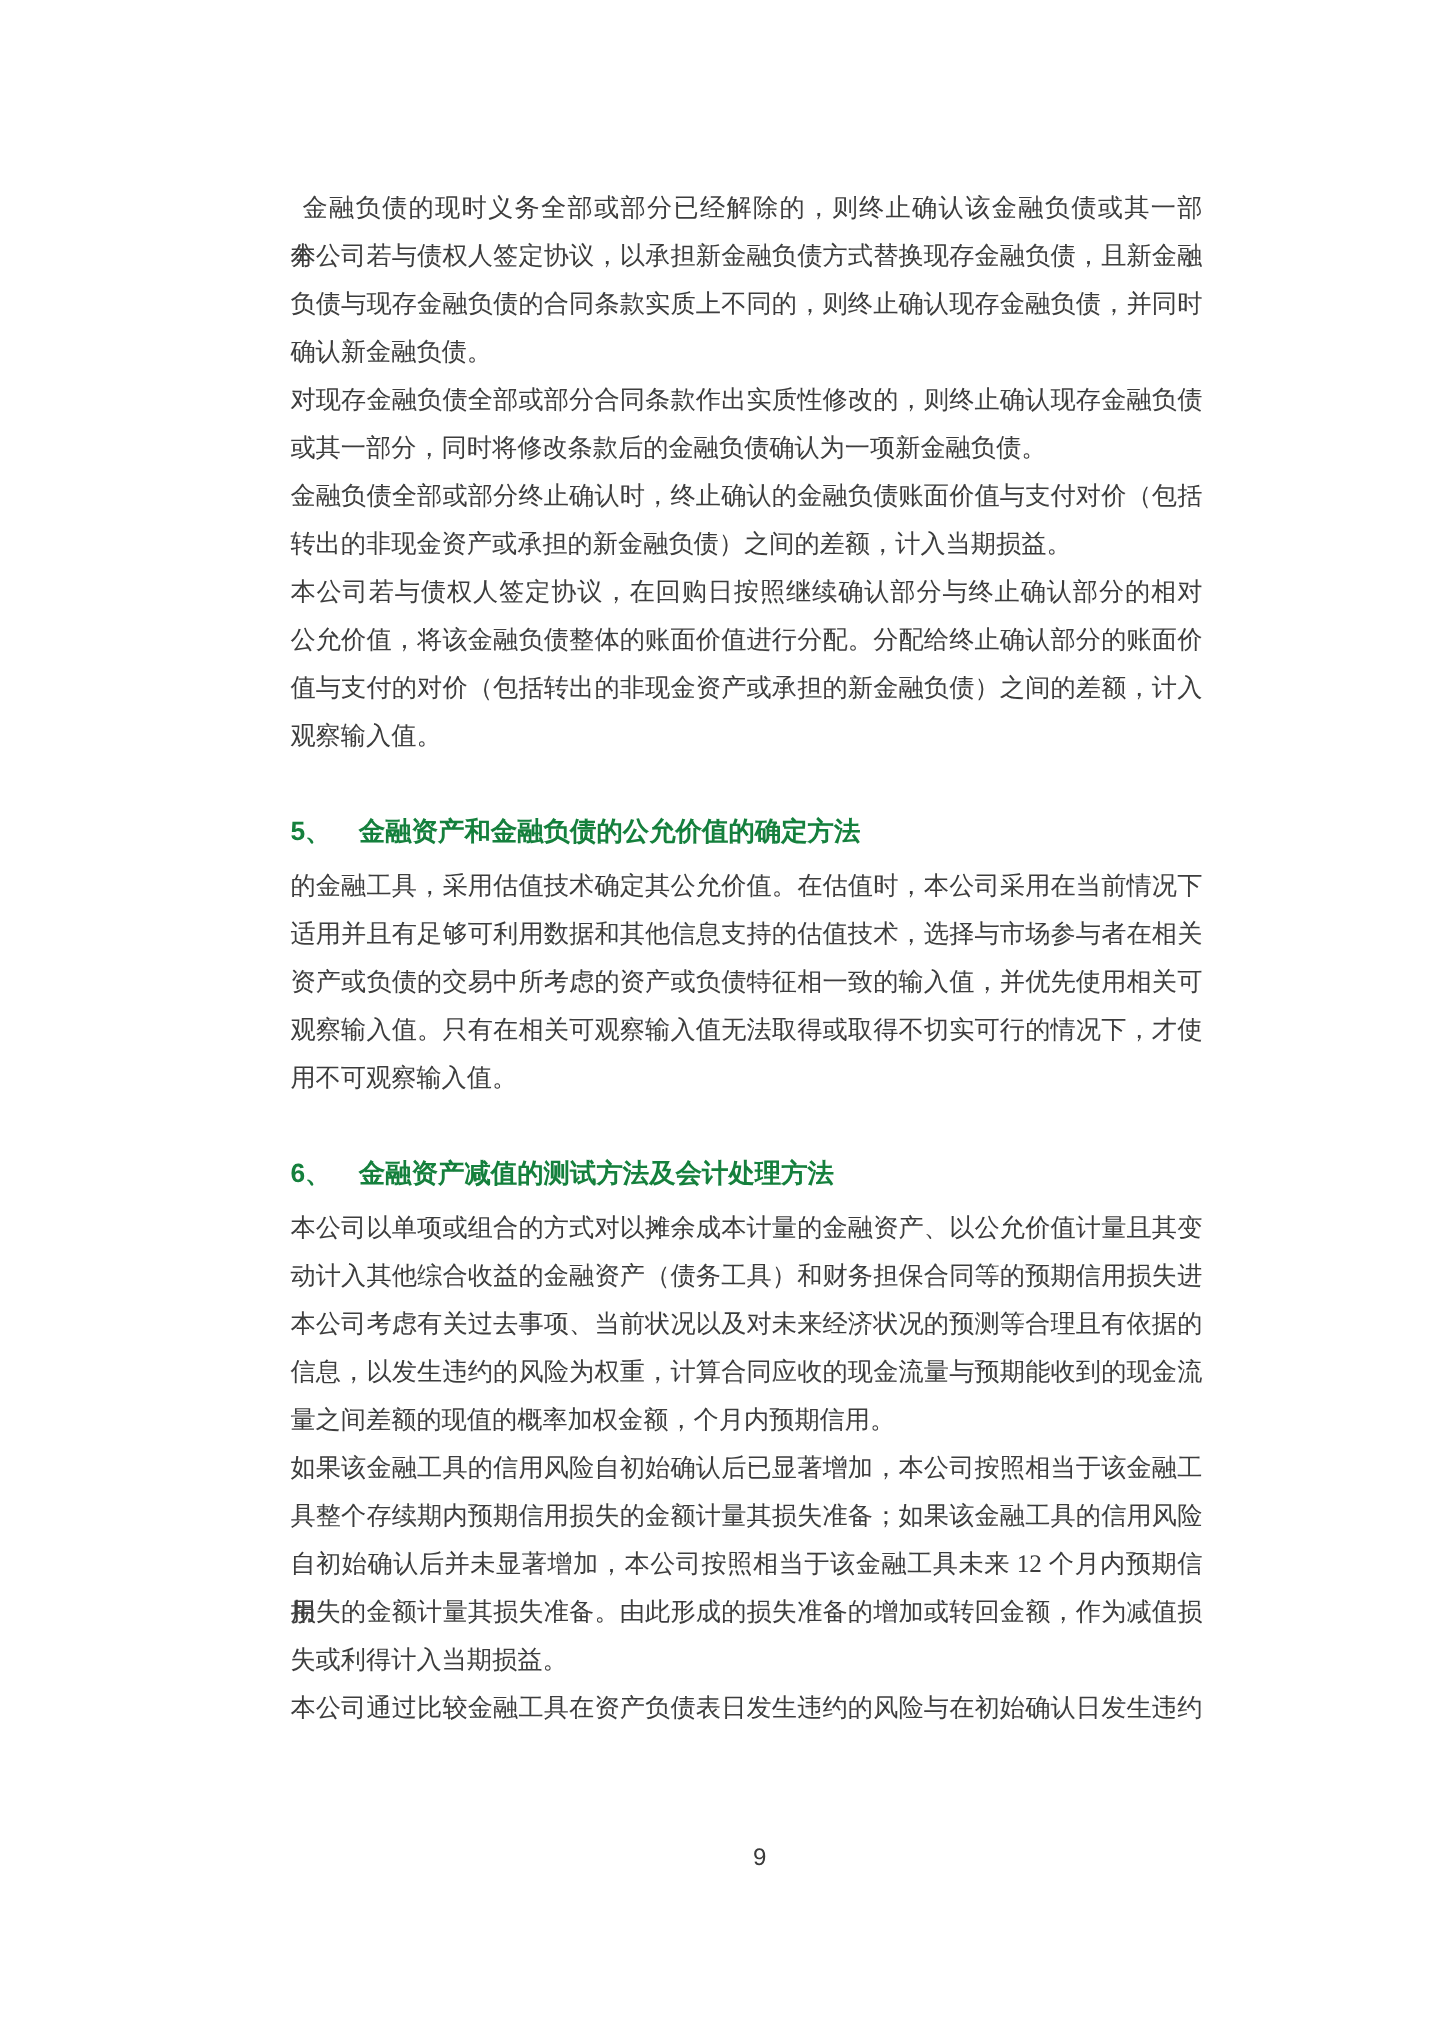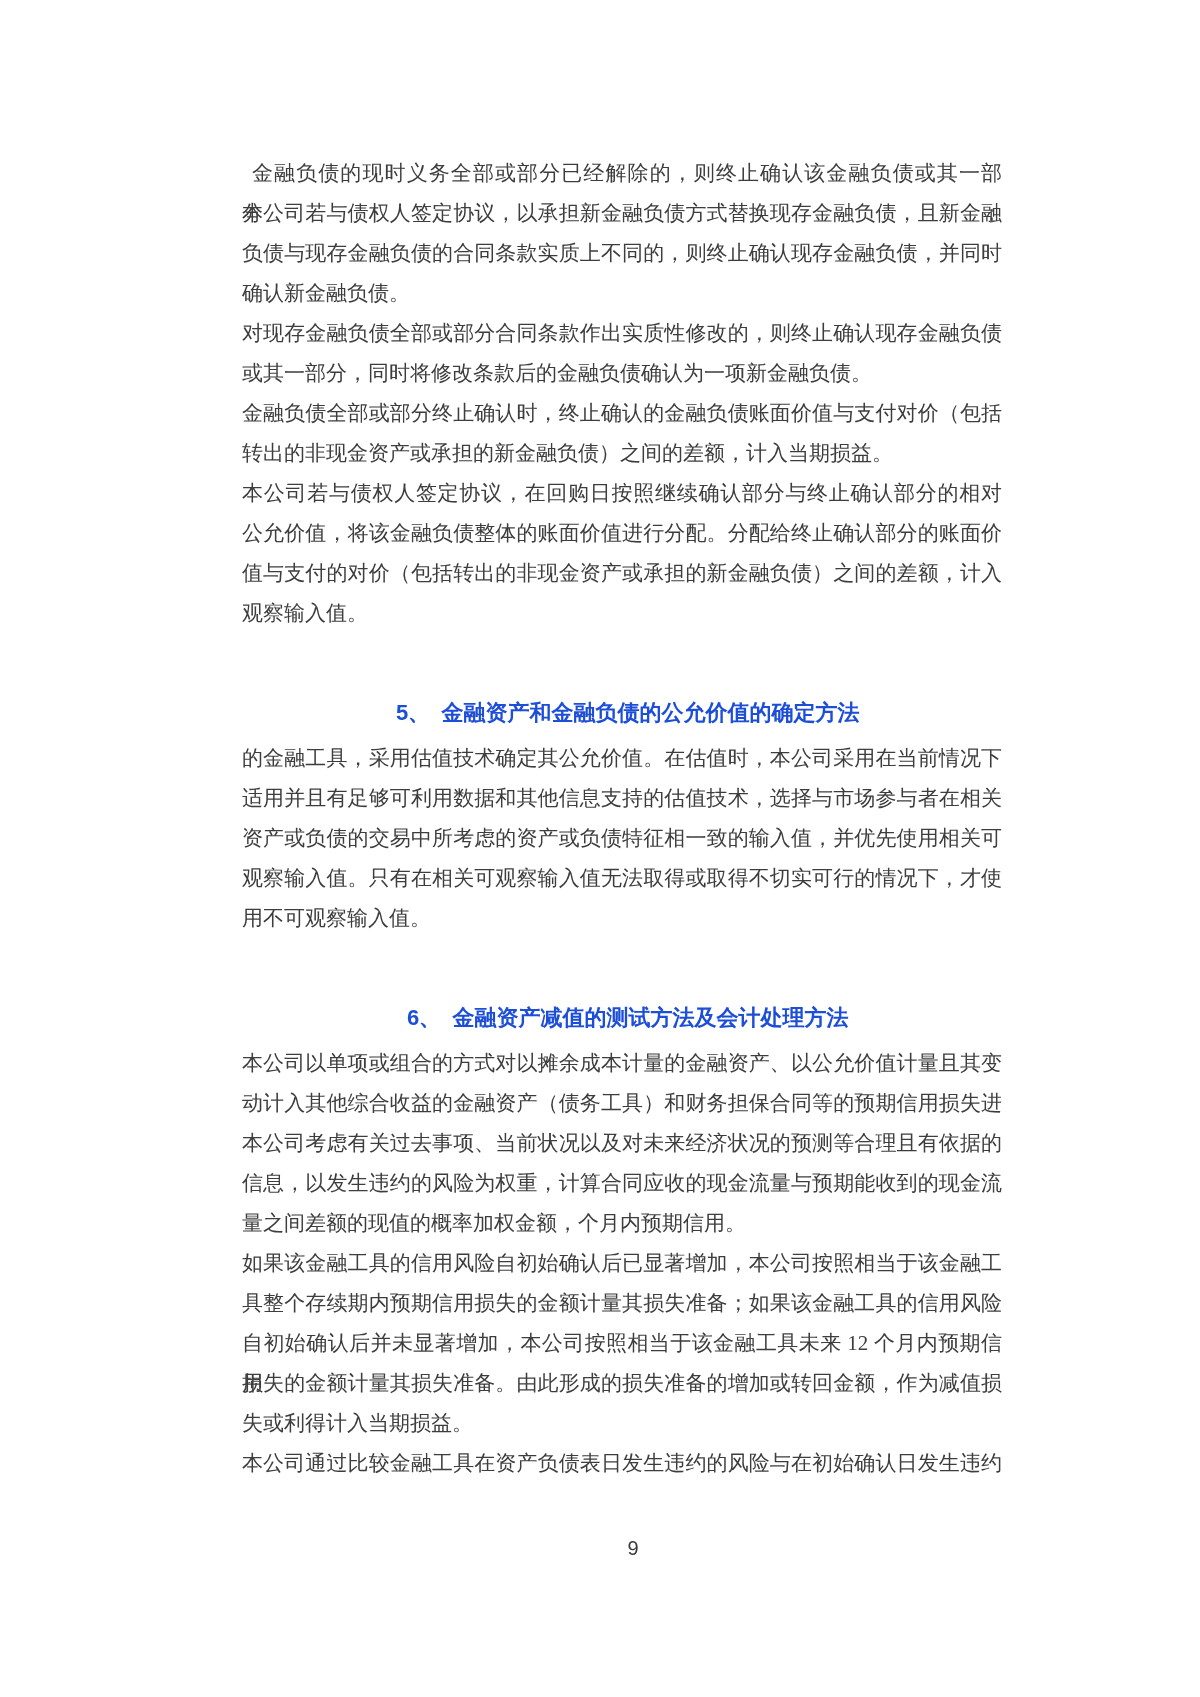--- a/index.html
+++ b/index.html
@@ -33,30 +33,29 @@
     text-align: justify;
     text-align-last: justify;
   }
   .line.para-end {
     text-align-last: left;
   }
   .line.indent-first {
     text-indent: 10px;
   }
   .heading {
-    margin-top: 60px;
+    margin-top: 40px;
     margin-bottom: 5px;
     height: 40px;
     line-height: 40px;
     font-size: 22px;
     font-weight: bold;
-    color: #1d4ed8;
+    color: #15803d;
     font-family: "Liberation Sans", "DejaVu Sans", sans-serif;
     white-space: nowrap;
-    text-align: center;
   }
   .heading .num {
     display: inline-block;
     width: 57px;
   }
   .footer {
     position: absolute;
     left: 253px;
     top: 1530px;
     width: 760px;

